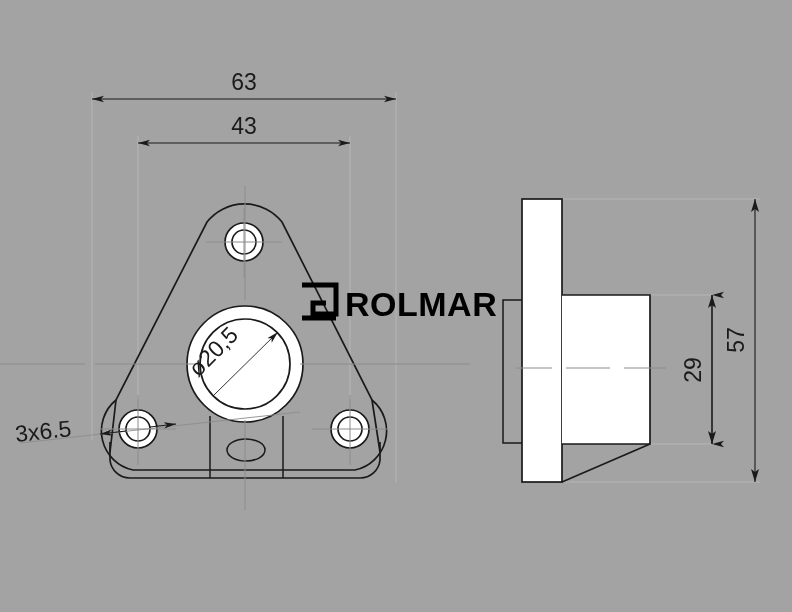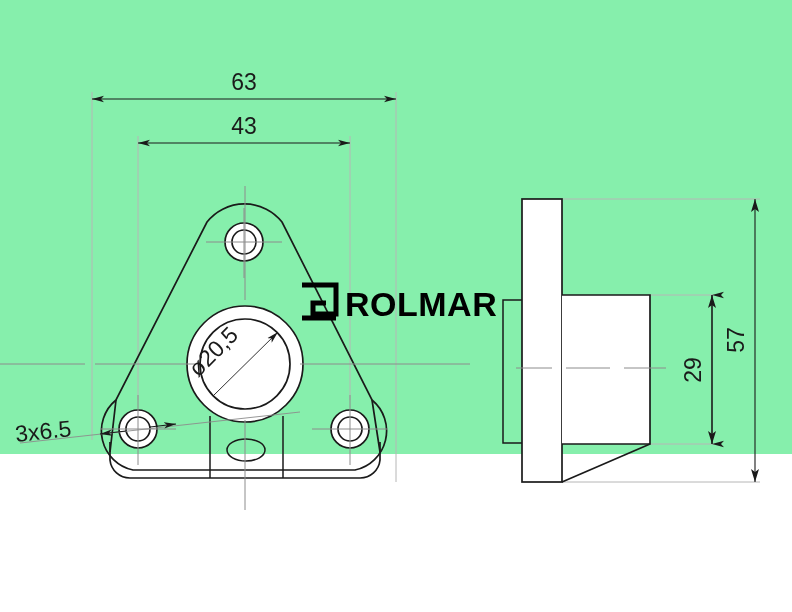--- a/index.html
+++ b/index.html
@@ -1,18 +1,18 @@
 <!DOCTYPE html>
 <html><head>
 <meta charset="utf-8">
 <style>
   html,body{margin:0;padding:0;background:#ffffff;}
   body{width:792px;height:612px;overflow:hidden;
        font-family:"Liberation Sans",sans-serif;}
-  #sheet{position:relative;width:792px;height:454px;background:#86efac;}
+  #sheet{position:relative;width:792px;height:612px;background:#a3a3a3;}
   svg{display:block;}
   .dimtext{font-family:"Liberation Sans",sans-serif;font-size:23px;fill:#1a1a1a;}
   .logotext{font-family:"Liberation Sans",sans-serif;font-weight:bold;
             font-size:34px;letter-spacing:0.5px;fill:#000;}
 </style>
 </head>
 <body>
 
 <div id="sheet">
 <svg width="792" height="612" viewBox="0 0 792 612">

